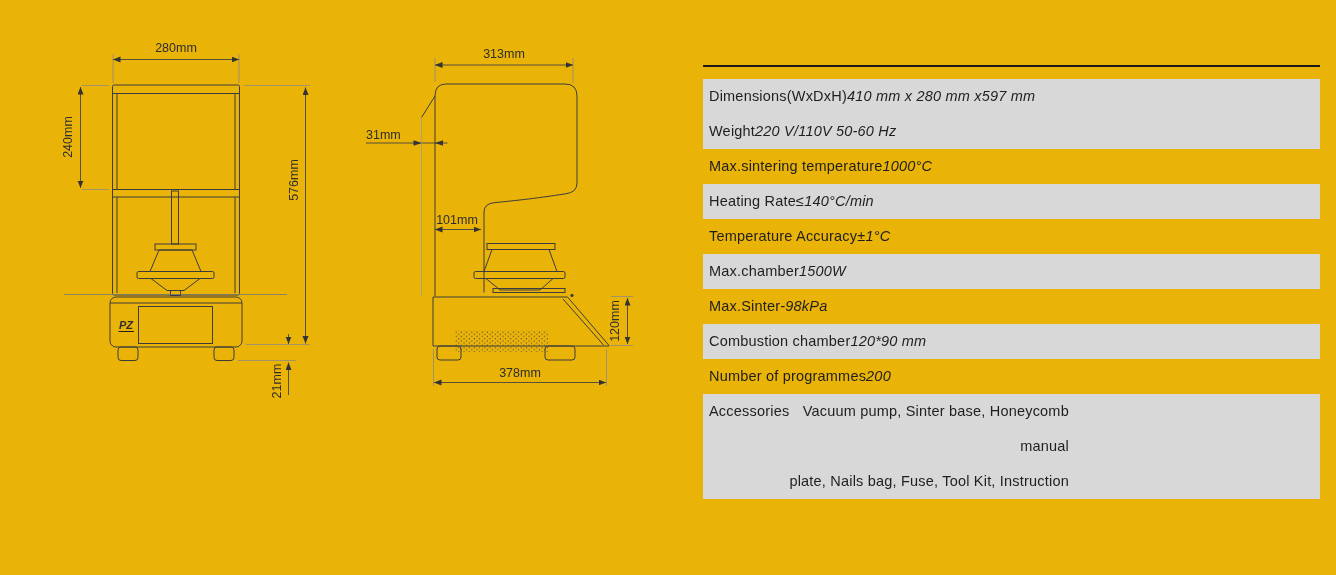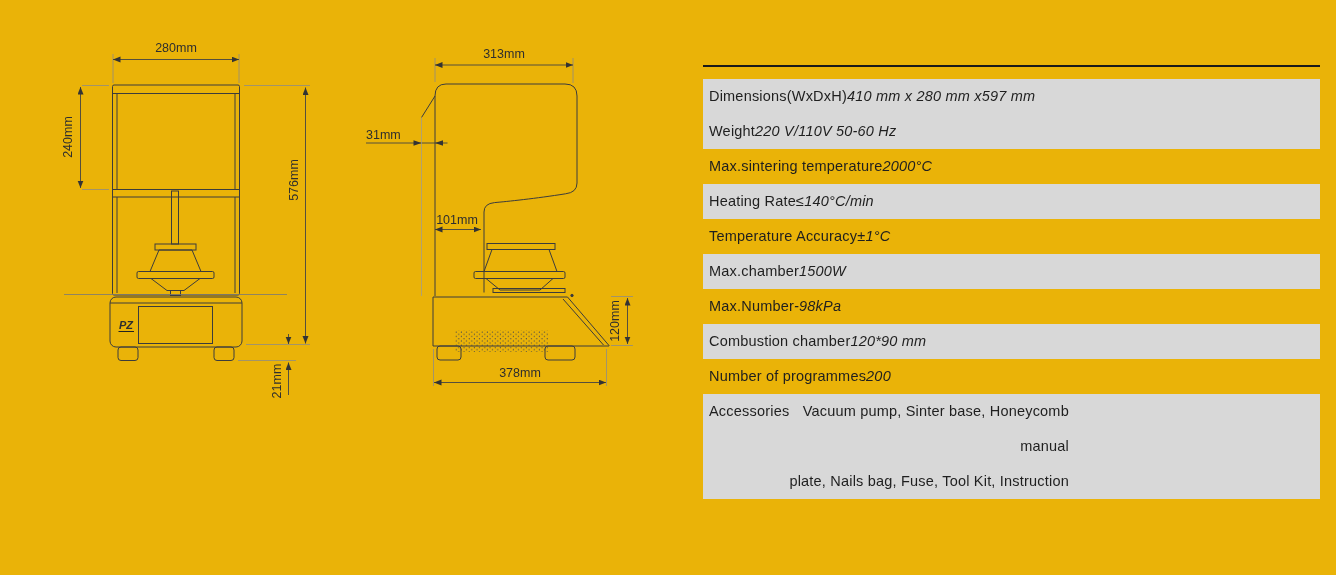--- a/index.html
+++ b/index.html
@@ -148,36 +148,36 @@
     <div class="row alt">
       <span class="label">Dimensions(WxDxH)</span>
       <span class="value">410 mm x 280 mm x597 mm</span>
     </div>
     <div class="row alt">
       <span class="label">Weight</span>
       <span class="value">220 V/110V 50-60 Hz</span>
     </div>
     <div class="row">
       <span class="label">Max.sintering temperature</span>
-      <span class="value">2000°C</span>
+      <span class="value">1000°C</span>
     </div>
     <div class="row alt">
       <span class="label">Heating Rate</span>
       <span class="value">≤140°C/min</span>
     </div>
     <div class="row">
       <span class="label">Temperature Accuracy</span>
       <span class="value">±1°C</span>
     </div>
     <div class="row alt">
       <span class="label">Max.chamber</span>
       <span class="value">1500W</span>
     </div>
     <div class="row">
-      <span class="label">Max.Number</span>
+      <span class="label">Max.Sinter</span>
       <span class="value">-98kPa</span>
     </div>
     <div class="row alt">
       <span class="label">Combustion chamber</span>
       <span class="value">120*90 mm</span>
     </div>
     <div class="row">
       <span class="label">Number of programmes</span>
       <span class="value">200</span>
     </div>

